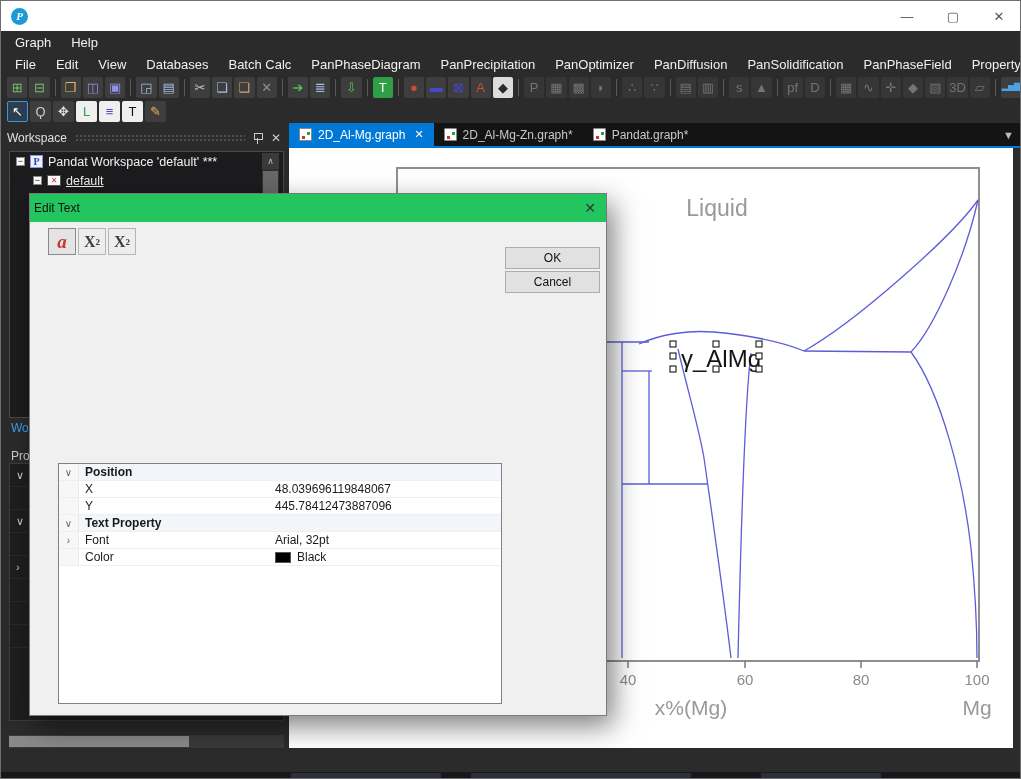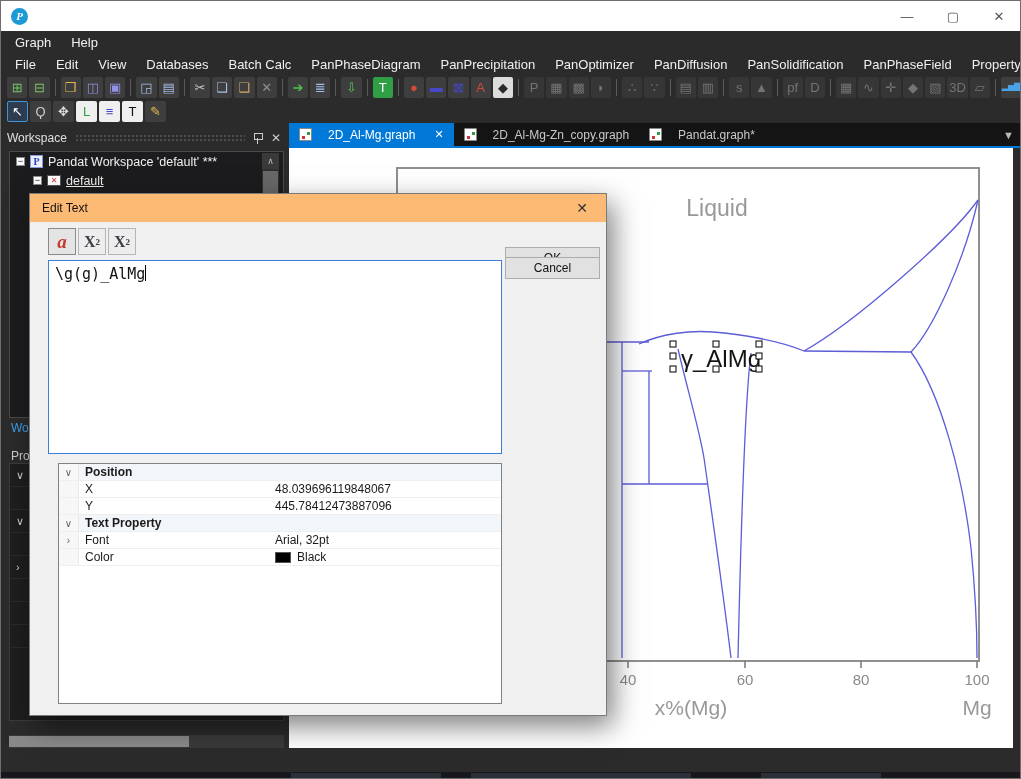--- a/index.html
+++ b/index.html
@@ -64,21 +64,21 @@
   .side-label-prop { position:absolute; left:10px; top:326px; color:#cccccc; font-size:12px; }
   .side-grid { position:absolute; left:8px; top:340px; width:275px; height:258px; background:#1e1e1e;
                border:1px solid #3c3c3c; }
   .side-row { height:23px; color:#d0d0d0; font-size:11px; display:flex; align-items:center;
               border-bottom:1px solid #2a2a2a; padding-left:6px; }
   .left-hscroll { position:absolute; left:8px; top:612px; width:275px; height:13px; background:#3a3a3a; }
   .left-hscroll .thumb { position:absolute; left:0; top:1px; width:180px; height:11px; background:#8a8a8a; }
 
   .graph-panel { position:absolute; left:288px; top:122px; width:733px; height:625px; background:#141414; }
   .tabbar { display:flex; align-items:stretch; height:23px; background:#141414; }
-  .tab { display:flex; align-items:center; padding:0 10px; color:#c8c8c8; font-size:12px; white-space:nowrap;gap:10px; }
+  .tab { display:flex; align-items:center; padding:0 10px; color:#c8c8c8; font-size:12px; white-space:nowrap; }
   .tab.active { background:#0078d7; color:#ffffff; }
   .tab-icon { width:13px; height:13px; background:#fff; border:1px solid #888; border-radius:1px;
               position:relative; margin-right:6px; flex:none; }
   .tab-icon::before { content:""; position:absolute; left:2px; top:7px; width:3px; height:3px; background:#cc3333; }
   .tab-icon::after { content:""; position:absolute; left:7px; top:3px; width:3px; height:3px; background:#2f9e44; }
   .tab-close { margin-left:9px; font-size:11px; }
   .tab-dropdown { margin-left:auto; color:#bbbbbb; font-size:11px; display:flex; align-items:center; padding:0 8px; }
   .tab-underline { height:2px; background:#0078d7; }
   .graph-area { position:relative; width:733px; height:600px; }
   .graph-white { position:absolute; left:0; top:0; width:724px; height:600px; background:#ffffff; }
@@ -89,36 +89,36 @@
   .statusbar { position:absolute; left:0; top:755px; width:1021px; height:16px; background:#0078d7;
                color:#ffffff; font-size:12px; display:flex; align-items:center; padding:0 8px; }
   .grip { margin-left:auto; width:10px; height:10px; position:relative; }
   .grip i { position:absolute; width:2px; height:2px; background:#cfe3f5; }
   .sliver { position:absolute; left:0; top:771px; width:1021px; height:8px; background:#17171c; }
   .sliver i { position:absolute; top:1px; height:6px; background:#2a2f3a; }
 
   
   .dialog { position:absolute; left:28px; top:192px; width:578px; height:523px; background:#f0f0f0;
             border:1px solid #7a7a7a; box-shadow:6px 10px 26px rgba(0,0,0,.5); }
-  .dlg-title { height:28px; background:#fdba74; display:flex; align-items:center; padding:0 12px; }
+  .dlg-title { height:28px; background:#22c55e; display:flex; align-items:center; padding:0 4px; }
   .dlg-title-text { font-size:12px; color:#111; }
   .dlg-close { margin-left:auto; color:#333; font-size:14px; padding:0 6px; }
   .fmt-btns { position:absolute; left:18px; top:34px; display:flex; }
   .fmt-btn { width:28px; height:27px; margin-right:2px; background:#ededed; border:1px solid #b5b5b5;
              display:flex; align-items:center; justify-content:center;
              font-family:"Liberation Serif", serif; color:#3c3c46; font-size:16px; font-weight:bold; }
   .fmt-btn.font-a { border:1px solid #8a8a8a; background:#e4e4e4; color:#c23b2e; font-style:italic; font-size:19px; }
   .fmt-btn sup, .fmt-btn sub { font-size:9px; }
   .dlg-textarea { position:absolute; left:18px; top:66px; width:454px; height:194px; background:#ffffff;
                   border:1px solid #3d7edb; padding:4px 6px; font-family:"DejaVu Sans Mono", monospace;
                   font-size:15px; color:#111; }
   .caret { display:inline-block; width:1px; height:16px; background:#000; vertical-align:-2px; }
   .dlg-btn { position:absolute; left:475px; width:95px; height:22px; background:#e1e1e1; border:1px solid #adadad;
              font-size:12px; color:#111; display:flex; align-items:center; justify-content:center; }
-  .dlg-ok { top:53px; } .dlg-cancel { top:63px; }
+  .dlg-ok { top:53px; } .dlg-cancel { top:77px; }
 
   .prop-grid { position:absolute; left:28px; top:269px; width:444px; height:241px; background:#ffffff;
                border:1px solid #828282; overflow:hidden; }
   .pg-row { display:flex; height:17px; align-items:center; border-bottom:1px solid #efefef; font-size:12px; color:#1a1a1a; }
   .pg-gutter { width:20px; align-self:stretch; background:#f7f7f7; border-right:1px solid #eaeaea;
                color:#666; font-size:10px; display:flex; align-items:center; justify-content:center; flex:none; }
   .pg-section .pg-label { font-weight:bold; }
   .pg-section { background:#f2f5fa; }
   .pg-label { width:196px; padding-left:6px; flex:none; }
   .pg-value { flex:1; display:flex; align-items:center; }
@@ -283,21 +283,21 @@
 
   <div class="graph-panel">
     <div class="tabbar" id="tabbar">
         <div class="tab active">
           <span class="tab-icon"></span>
           <span>2D_Al-Mg.graph</span>
           <span class="tab-close">✕</span>
         </div>
         <div class="tab">
           <span class="tab-icon"></span>
-          <span>2D_Al-Mg-Zn_copy.graph</span>
+          <span>2D_Al-Mg-Zn.graph*</span>
         </div>
         <div class="tab">
           <span class="tab-icon"></span>
           <span>Pandat.graph*</span>
         </div>
         <div class="tab-dropdown">▼</div>
       </div>
     <div class="tab-underline"></div>
     <div class="graph-area">
       <div class="graph-white">
@@ -375,23 +375,20 @@
       <div class="fmt-btn font-a">a</div>
       <div class="fmt-btn">
           <span>X</span>
           <sup>2</sup>
         </div>
       <div class="fmt-btn">
           <span>X</span>
           <sub>2</sub>
         </div>
     </div>
-    <div class="dlg-textarea">
-      <span>\g(g)_AlMg</span><span class="caret"></span>
-    </div>
     <div class="dlg-btn dlg-ok">OK</div>
     <div class="dlg-btn dlg-cancel">Cancel</div>
     <div class="prop-grid" id="prop-grid">
         <div class="pg-row pg-section">
           <span class="pg-gutter">∨</span>
           <span class="pg-label">Position</span>
           <span class="pg-value"></span>
         </div>
         <div class="pg-row">
           <span class="pg-gutter"></span>

